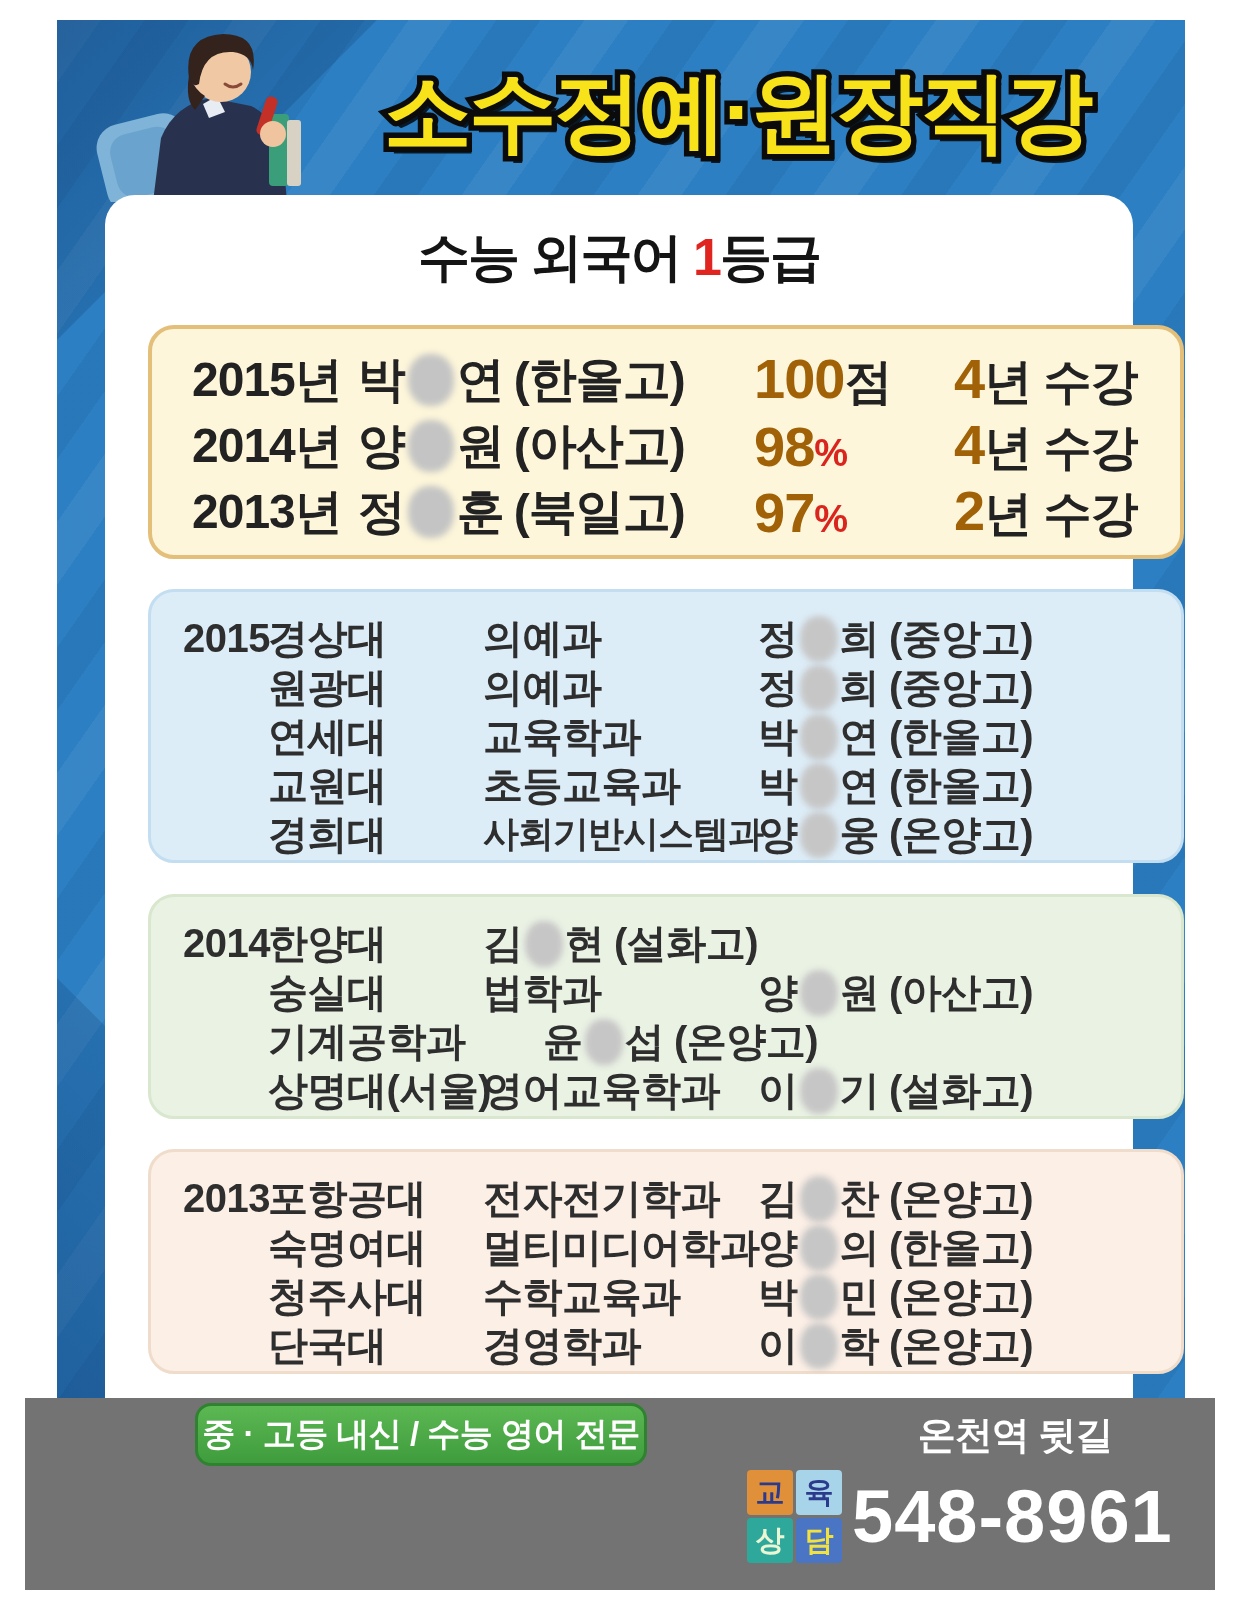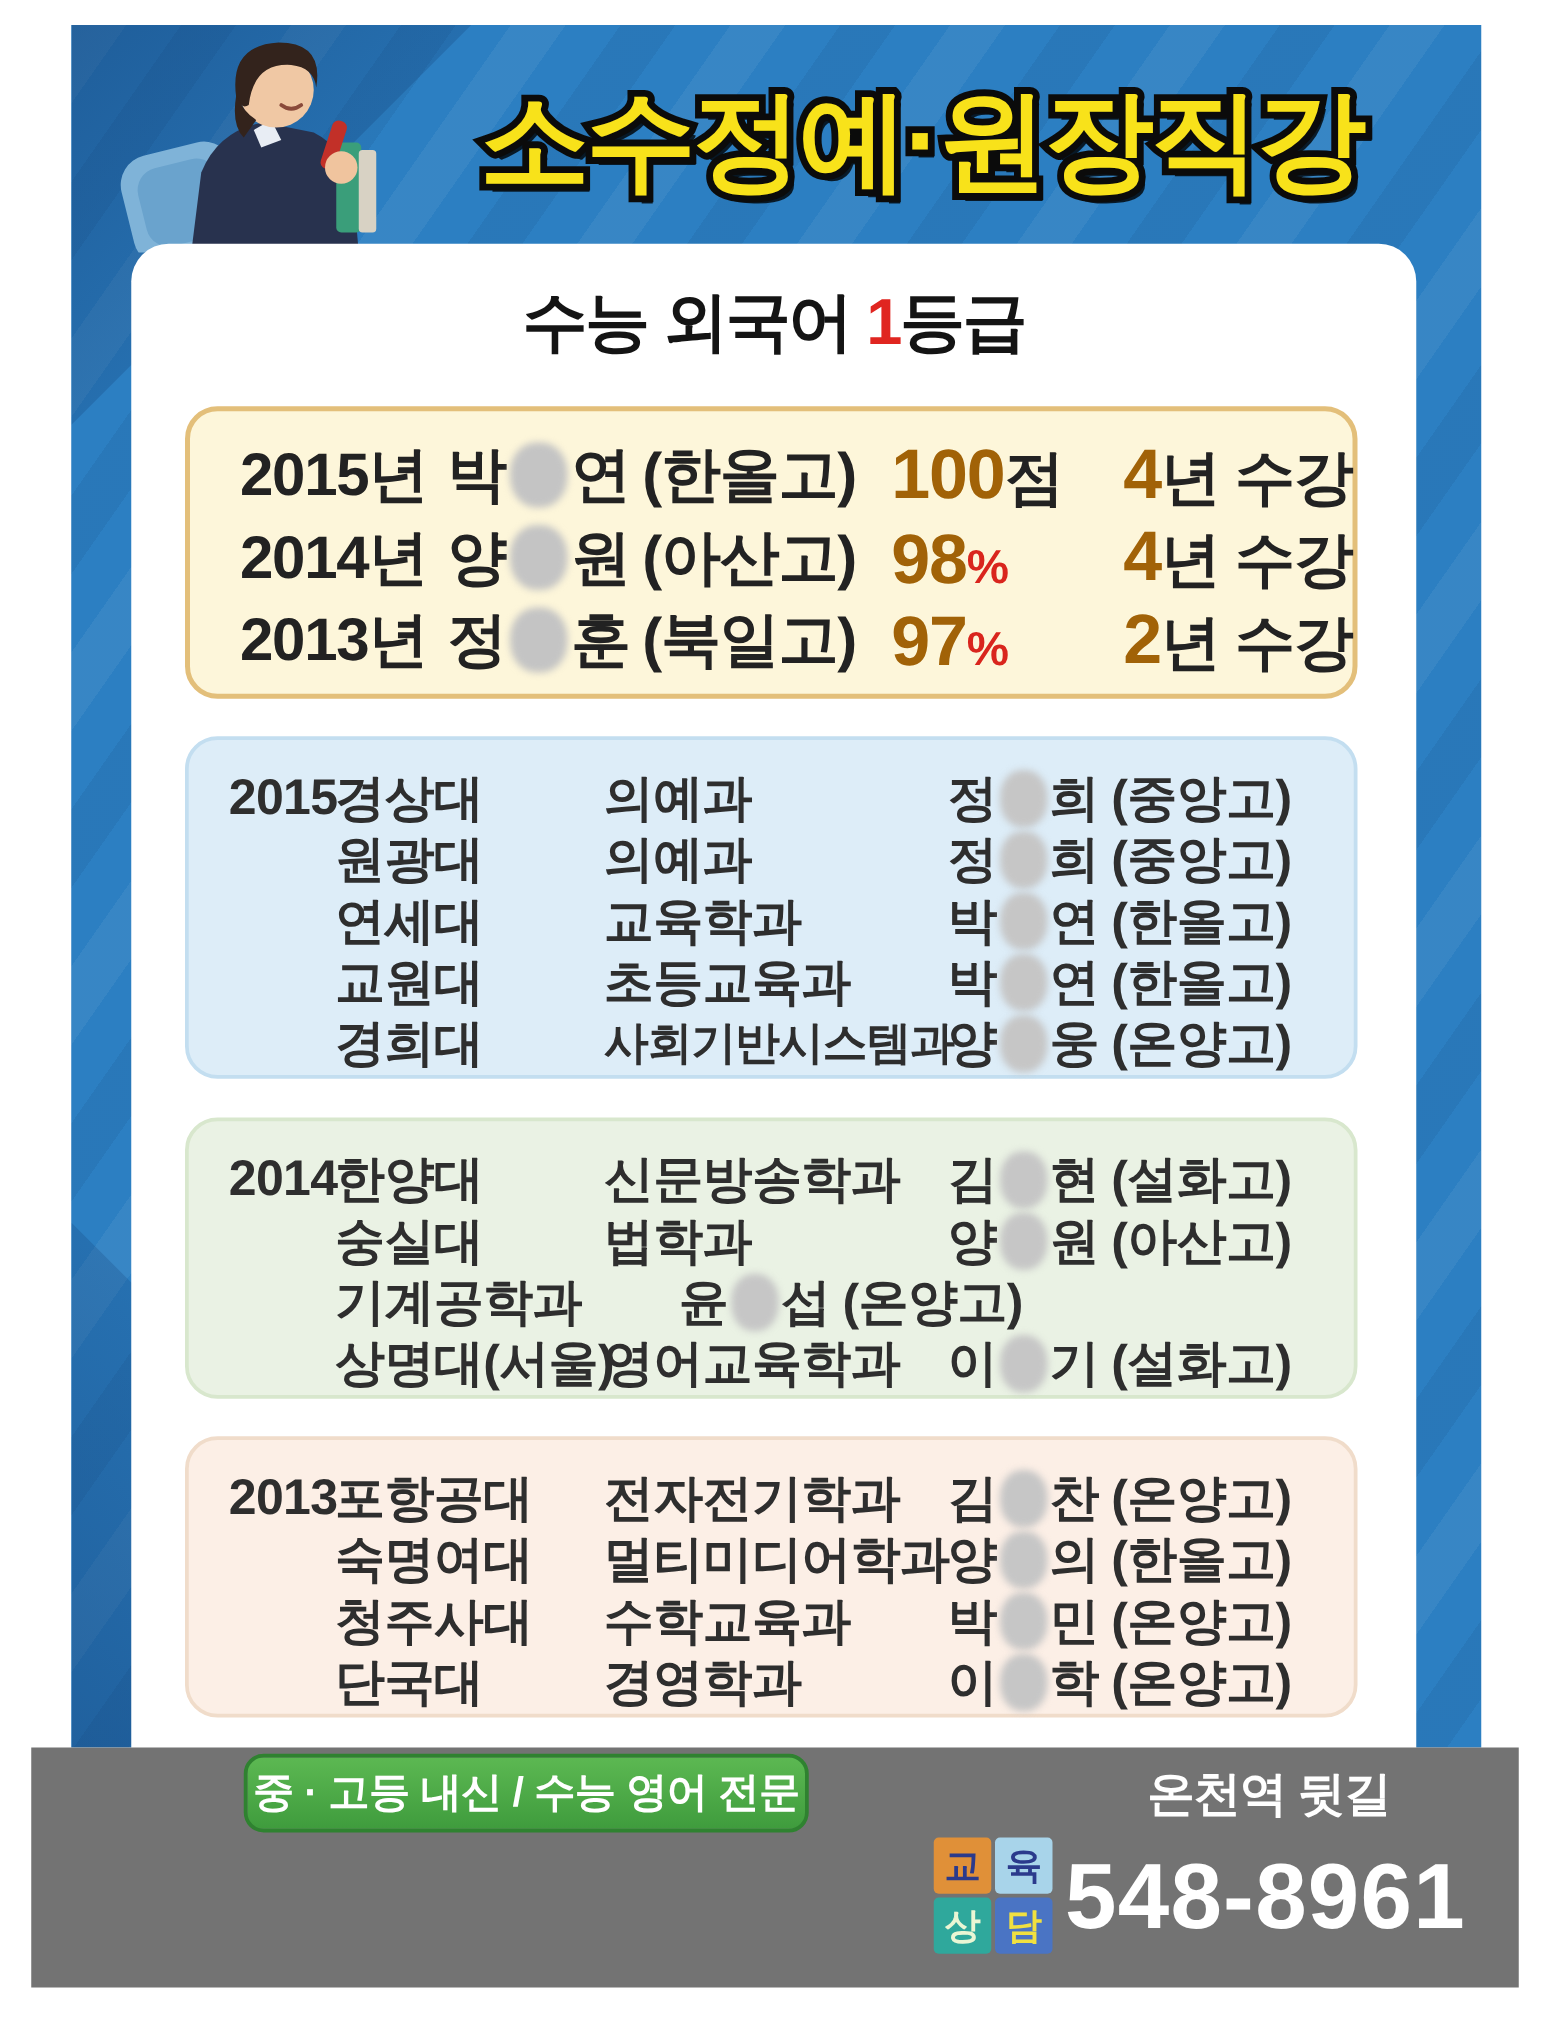--- a/index.html
+++ b/index.html
@@ -35,21 +35,21 @@
   .t-fill { color:#f8e21a; }
 
   
   .card { position:absolute; left:105px; top:195px; width:1028px; height:1205px;
           background:#ffffff; border-radius:30px 30px 0 0; z-index:2; }
 
   .card-heading { margin-top:28px; text-align:center; font-size:52px; font-weight:800;
                   color:#141414; letter-spacing:-2px; }
   .card-heading .grade-num { color:#e02520; font-weight:900; }
 
-  .box { position:absolute; left:43px; width:938px; border-radius:26px; }
+  .box { position:absolute; left:43px; width:1036px; border-radius:26px; }
 
   
   .results-box { top:130px; height:234px; background:#fdf6da; border:4px solid #e3bf7a;
                  padding:18px 0 0 40px; }
   .r-row { display:flex; align-items:center; height:66px; font-size:48px; font-weight:800;
            color:#222; letter-spacing:-1px; white-space:nowrap; }
   .r-left { width:562px; display:flex; align-items:center; }
   .r-left .gap-r { margin-right:16px; }
   .r-score { width:200px; display:flex; align-items:baseline; }
   .r-years { display:flex; align-items:baseline; }
@@ -264,21 +264,20 @@
             <span>웅</span>
             <span class="a-school">(온양고)</span>
         </span>
       </div>
     </div>
 
     <div class="box adm-box box-2014">
       <div class="a-row">
         <span class="a-year">2014</span>
         <span class="a-univ">한양대</span>
-        <span class="a-dept">신문방송학과</span>
         <span class="a-name">
           <span>김</span>
             <span class="blob-s"></span>
             <span>현</span>
             <span class="a-school">(설화고)</span>
         </span>
       </div>
       <div class="a-row">
         <span class="a-year"></span>
         <span class="a-univ">숭실대</span>

